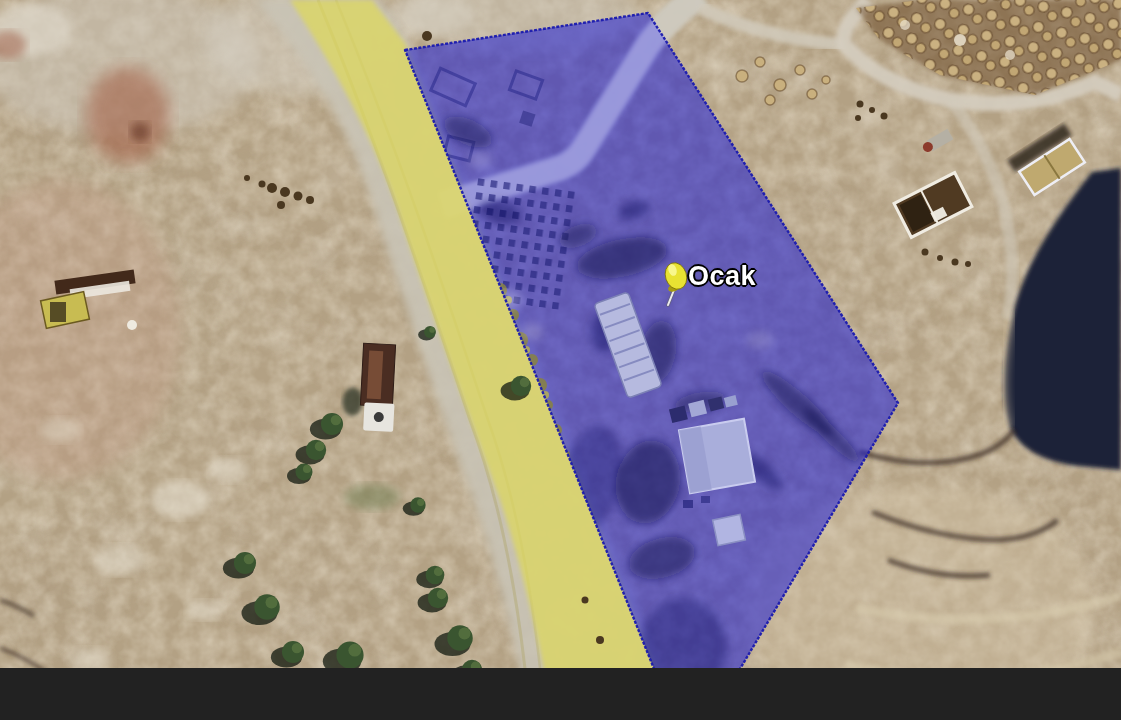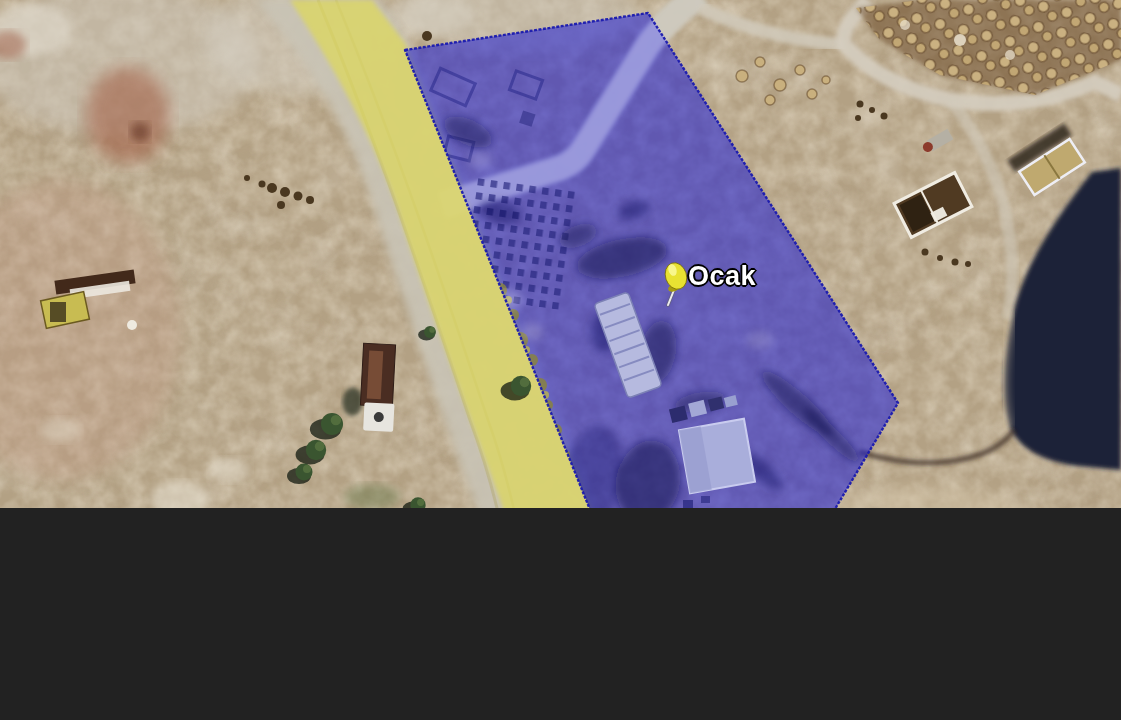--- a/index.html
+++ b/index.html
@@ -1,17 +1,17 @@
 <!DOCTYPE html>
 <html><head>
 <meta charset="utf-8">
 <style>
   html,body{margin:0;padding:0;background:#222;}
   .stage{
-    position:relative;width:1121px;height:508px;overflow:hidden;
+    position:relative;width:1121px;height:668px;overflow:hidden;
     font-family:"Liberation Sans",sans-serif;background:#b3a184;
   }
   .stage svg{position:absolute;left:0;top:0;display:block;}
   .pin-label{
     position:absolute;left:688px;top:263px;
     color:#ffffff;font-size:27px;font-weight:700;letter-spacing:.5px;line-height:1;
     text-shadow:-2px 0 0 #000,2px 0 0 #000,0 -2px 0 #000,0 2px 0 #000,
                 -1px -1px 0 #000,1px -1px 0 #000,-1px 1px 0 #000,1px 1px 0 #000,0 0 3px #000;
     user-select:none;white-space:nowrap;
   }

